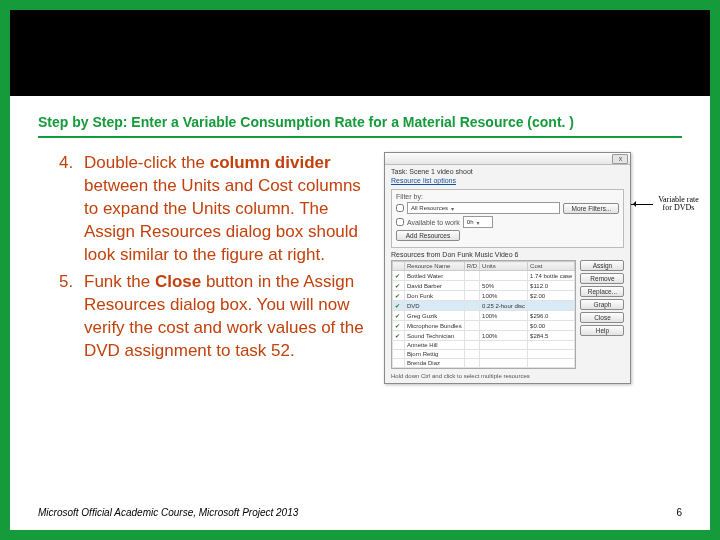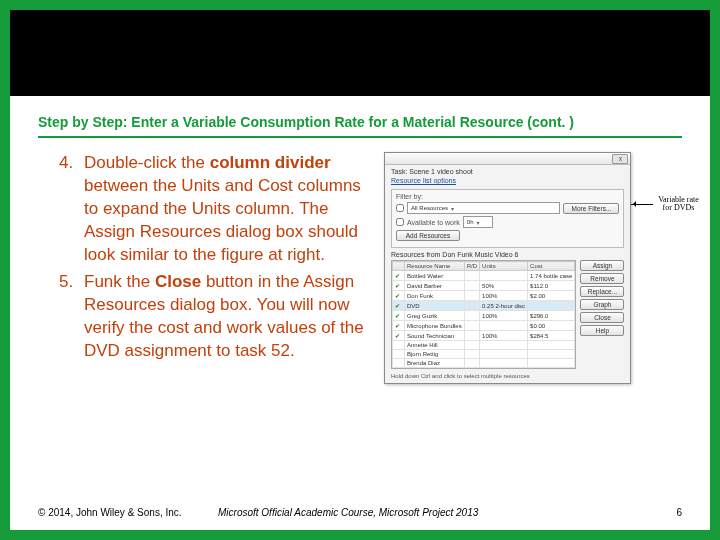--- a/index.html
+++ b/index.html
@@ -357,17 +357,16 @@
         </li>
         <li>
           <span>Funk the </span><b>Close</b><span> button in the Assign Resources dialog box. You will now verify the cost and work values of the DVD assignment to task 52.</span>
         </li>
       </ol>
 
     </div>
   </div>
 
   <div class="footer">
-    <div class="c">© 2014, John Wiley &amp; Sons, Inc.</div>
     <div class="m">Microsoft Official Academic Course, Microsoft Project 2013</div>
     <div class="p">6</div>
   </div>
 </div>
 
 </body></html>

